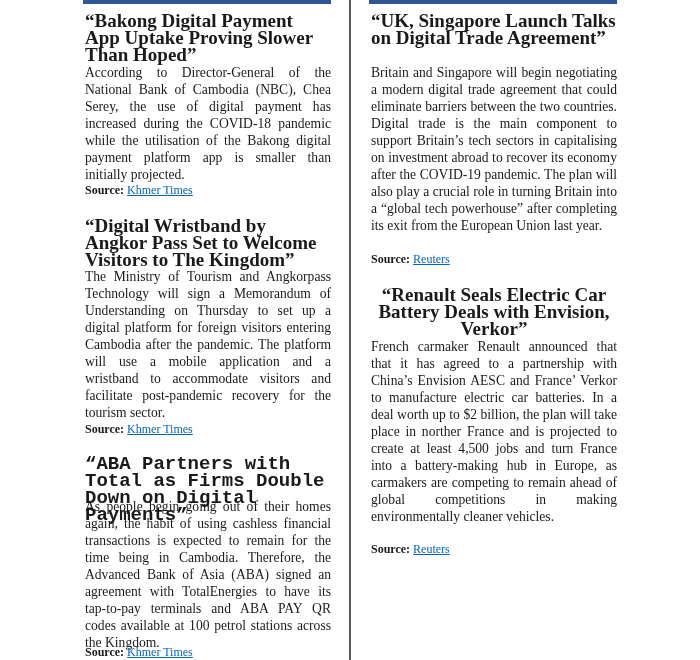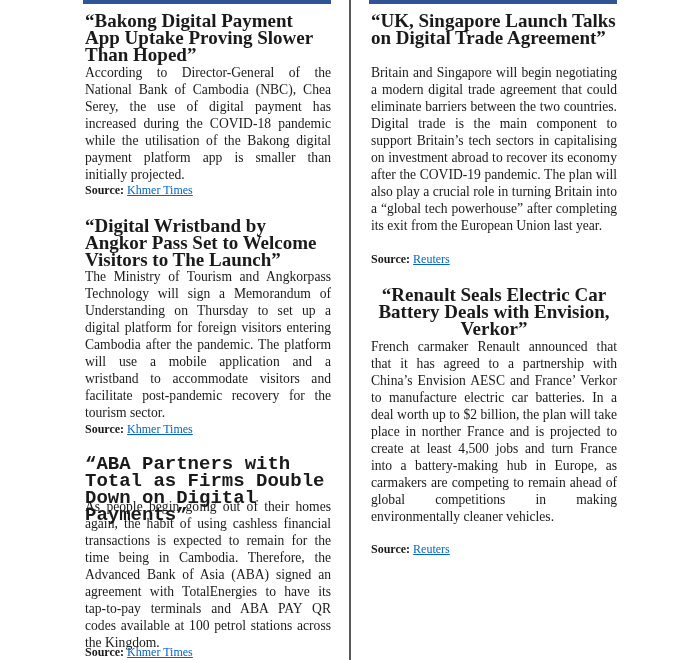--- a/index.html
+++ b/index.html
@@ -79,21 +79,21 @@
     <p class="article-body">According to Director-General of the National Bank of Cambodia (NBC), Chea Serey, the use of digital payment has increased during the COVID-18 pandemic while the utilisation of the Bakong digital payment platform app is smaller than initially projected.</p>
   </div>
   <div class="block" style="top:182px;">
     <p class="source">
       <span class="source-label">Source:</span>
       <a class="source-link">Khmer Times</a>
     </p>
   </div>
 
   <div class="block" style="top:217px;">
-    <h3 class="article-title">“Digital Wristband by Angkor Pass Set to Welcome Visitors to The Launch”</h3>
+    <h3 class="article-title">“Digital Wristband by Angkor Pass Set to Welcome Visitors to The Kingdom”</h3>
   </div>
   <div class="block" style="top:252px;margin-top:16px;">
     <p class="article-body">The Ministry of Tourism and Angkorpass Technology will sign a Memorandum of Understanding on Thursday to set up a digital platform for foreign visitors entering Cambodia after the pandemic. The platform will use a mobile application and a wristband to accommodate visitors and facilitate post-pandemic recovery for the tourism sector.</p>
   </div>
   <div class="block" style="top:421px;">
     <p class="source">
       <span class="source-label">Source:</span>
       <a class="source-link">Khmer Times</a>
     </p>
   </div>

